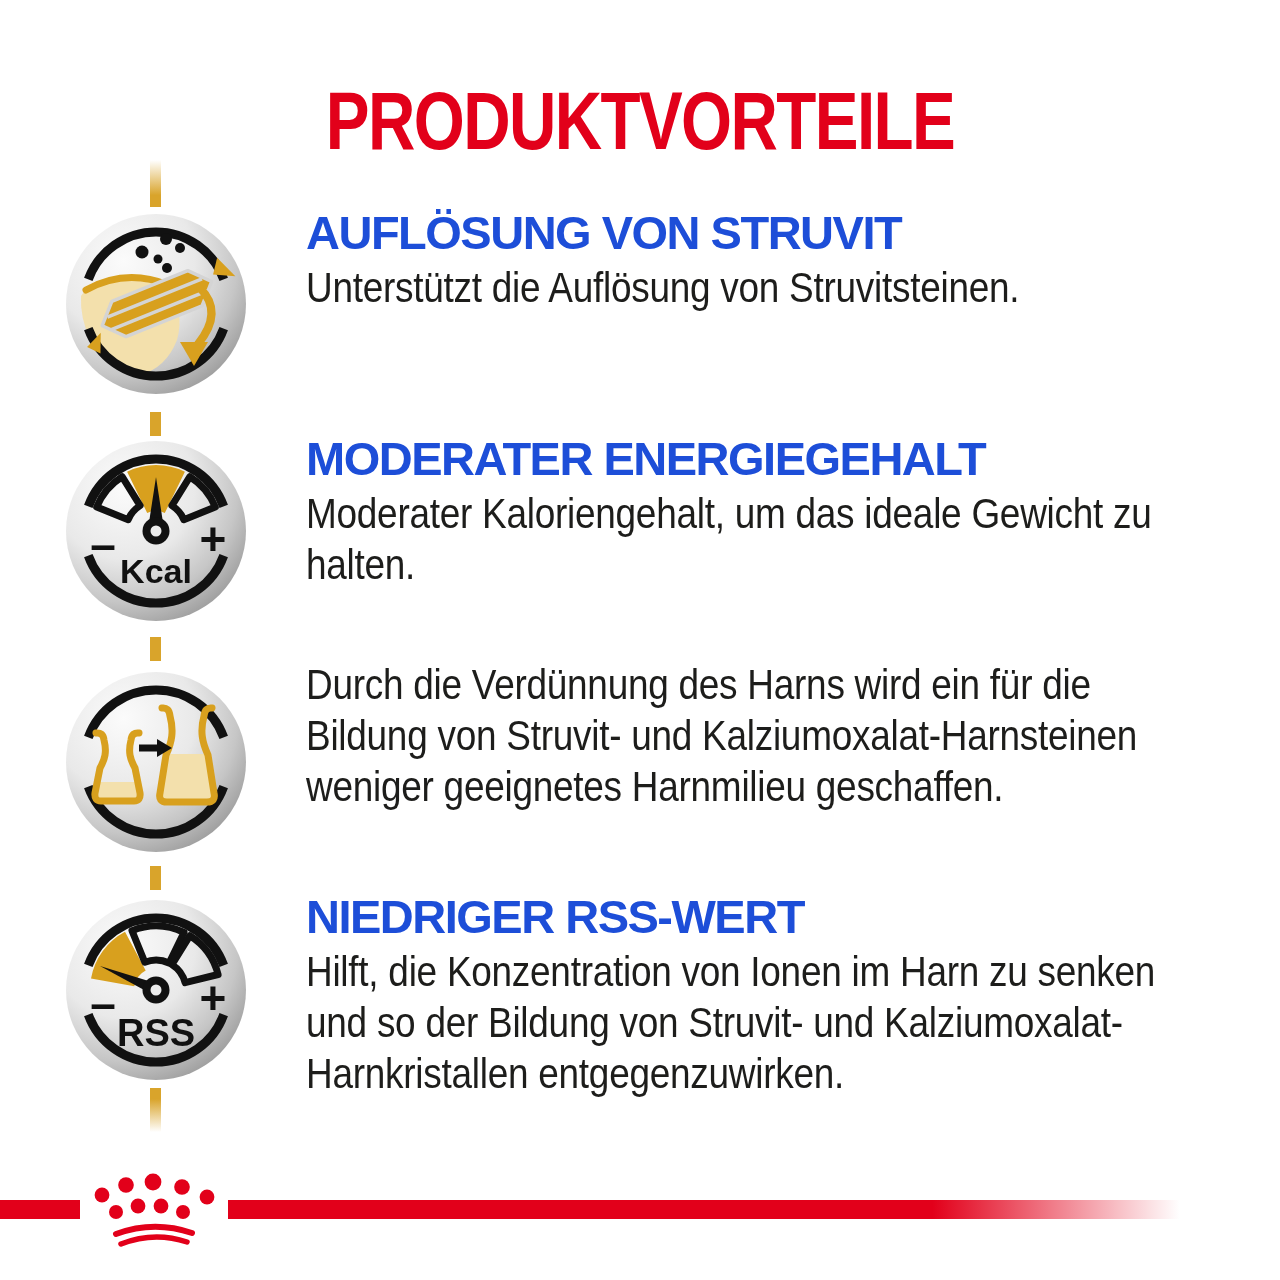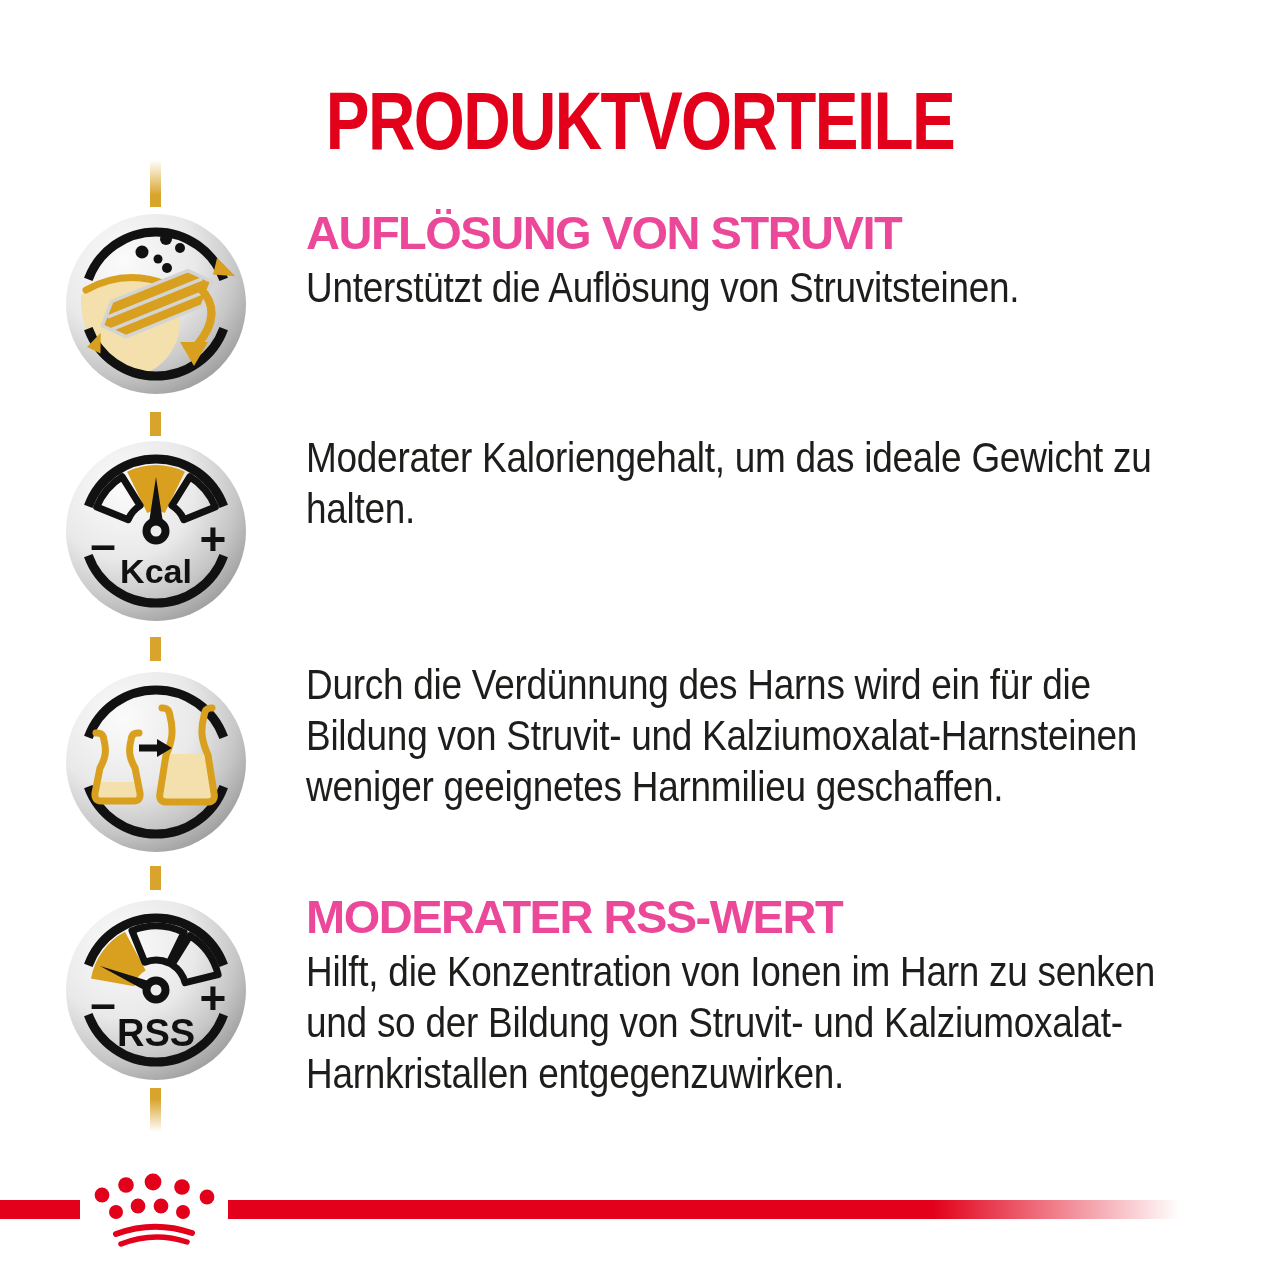--- a/index.html
+++ b/index.html
@@ -12,21 +12,21 @@
     font-size:82px;font-weight:bold;letter-spacing:-2px;color:#E2001A;
     line-height:82px;transform:scaleX(0.80);transform-origin:50% 0;white-space:nowrap;
   }
   .dash{position:absolute;left:150px;width:11px;background:#D9A42B;}
   .dash.fade-top{background:linear-gradient(180deg,rgba(217,164,43,0) 0%,#D9A42B 75%);}
   .dash.fade-bottom{background:linear-gradient(180deg,#D9A42B 25%,rgba(217,164,43,0) 100%);}
   .icon{position:absolute;left:64px;width:184px;height:184px;}
   .section{position:absolute;left:306px;width:920px;}
   .section h2{
     margin:0;font-size:47px;line-height:56px;font-weight:bold;
-    letter-spacing:-1.5px;color:#ec4899;white-space:nowrap;
+    letter-spacing:-1.5px;color:#1d4ed8;white-space:nowrap;
   }
   .section p{
     margin:1px 0 0 0;font-size:42px;line-height:51px;color:#1D1D1B;
     letter-spacing:-0.3px;white-space:pre-line;width:1060px;
     transform:scaleX(0.88);transform-origin:0 0;
   }
   .bar{position:absolute;top:1200px;height:19px;}
   .bar-left{left:0;width:80px;background:#E2001A;}
   .bar-right{
     left:228px;width:952px;
@@ -129,32 +129,33 @@
   <text x="57" y="24" font-size="46" font-weight="bold" fill="#111" text-anchor="middle">+</text>
   <text x="0" y="56" font-size="38" font-weight="bold" fill="#111" text-anchor="middle">RSS</text>
 </svg>
 
 <div class="section" style="top:205px">
   <h2>AUFLÖSUNG VON STRUVIT</h2>
   <p>Unterstützt die Auflösung von Struvitsteinen.</p>
 </div>
 
 <div class="section" style="top:431px">
+  <h2>MODERATER ENERGIEGEHALT</h2>
   <p>Moderater Kaloriengehalt, um das ideale Gewicht zu
 halten.</p>
 </div>
 
 <div class="section" style="top:658px">
   <p>Durch die Verdünnung des Harns wird ein für die
 Bildung von Struvit- und Kalziumoxalat-Harnsteinen
 weniger geeignetes Harnmilieu geschaffen.</p>
 </div>
 
 <div class="section" style="top:889px">
-  <h2>MODERATER RSS-WERT</h2>
+  <h2>NIEDRIGER RSS-WERT</h2>
   <p>Hilft, die Konzentration von Ionen im Harn zu senken
 und so der Bildung von Struvit- und Kalziumoxalat-
 Harnkristallen entgegenzuwirken.</p>
 </div>
 
 <div class="bar bar-left"></div>
 <div class="bar bar-right"></div>
 
 <svg class="brand-logo" viewBox="-68 -40 136 80">
   <g fill="#E2001A">

